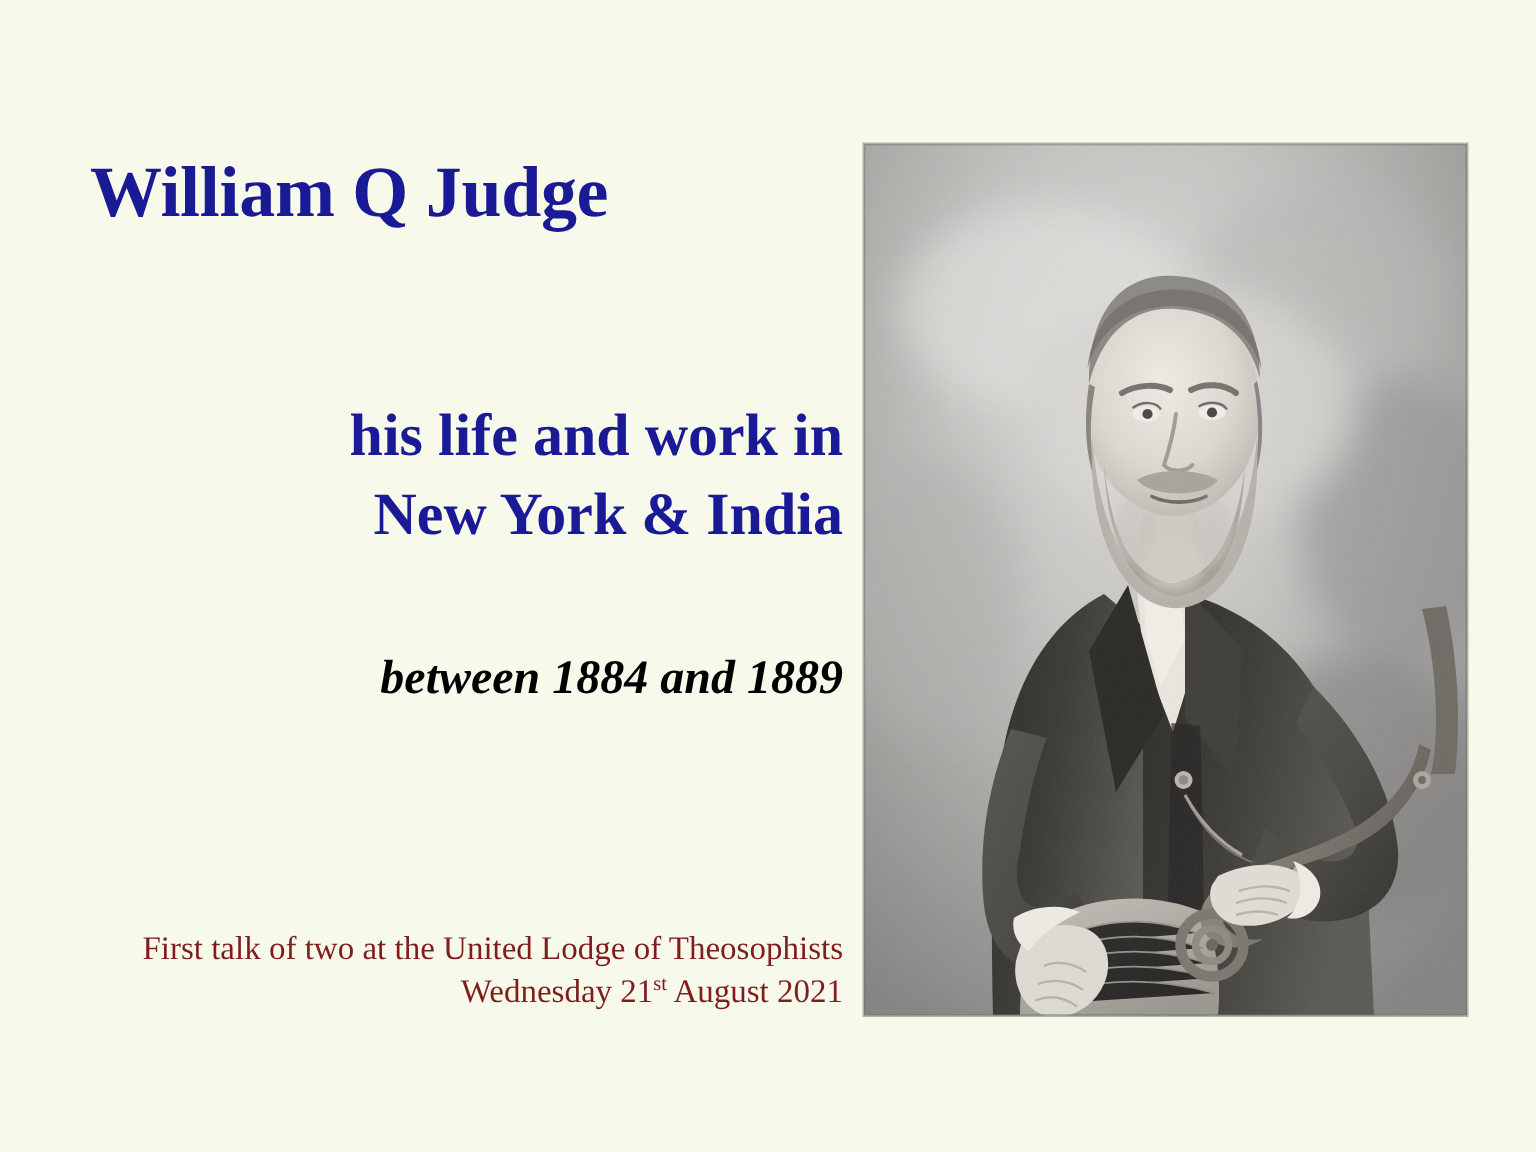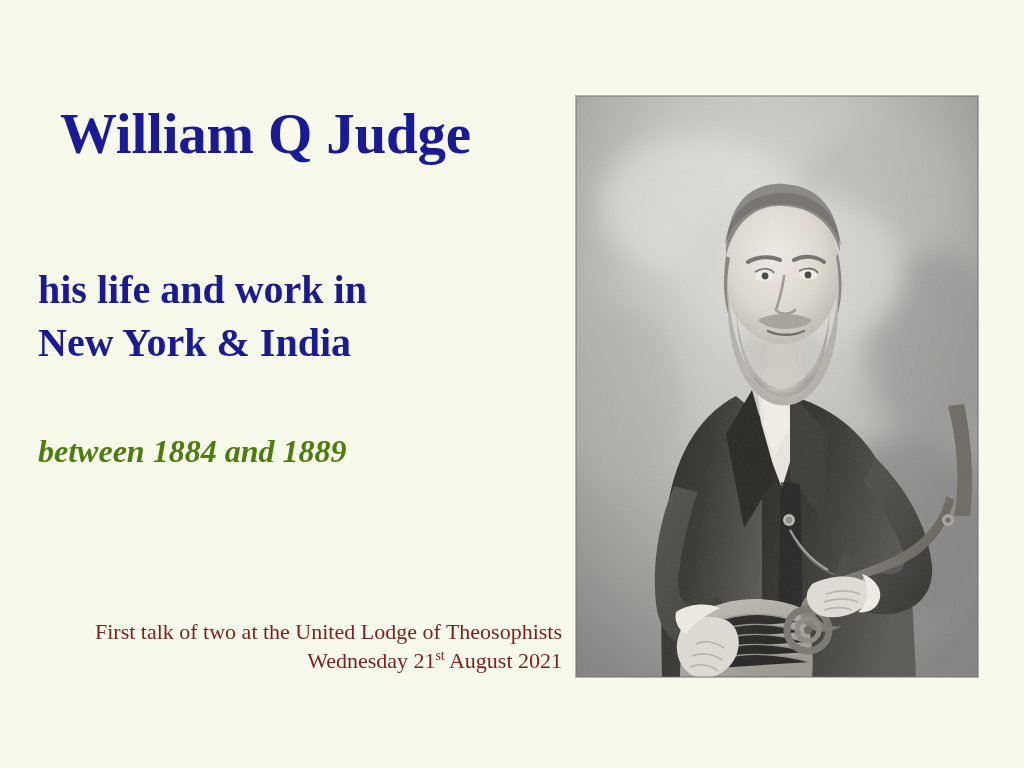--- a/index.html
+++ b/index.html
@@ -29,53 +29,53 @@
   }
 
   .slide-title {
     position: absolute;
     left: 22px;
     top: 104px;
     width: 490px;
     text-align: left;
     font-family: "Liberation Serif", "DejaVu Serif", serif;
     font-weight: bold;
-    font-size: 57px;
+    font-size: 48px;
     line-height: 1.05;
     color: #1a1a96;
     letter-spacing: -0.2px;
     white-space: nowrap;
   }
 
   .slide-subtitle {
     position: absolute;
     left: 0;
     top: 264px;
     width: 524px;
-    text-align: left;
+    text-align: right;
     font-family: "Liberation Serif", "DejaVu Serif", serif;
     font-weight: bold;
     font-size: 40px;
     line-height: 1.32;
     color: #1a1a96;
   }
   .slide-subtitle .ln { display: block; }
 
   .slide-daterange {
     position: absolute;
     left: 0;
     top: 432px;
     width: 524px;
-    text-align: left;
+    text-align: right;
     font-family: "Liberation Serif", "DejaVu Serif", serif;
     font-weight: bold;
     font-style: italic;
     font-size: 32px;
     line-height: 1.2;
-    color: #4d7c0f;
+    color: #000000;
   }
 
   .slide-footer {
     position: absolute;
     left: 0;
     top: 617px;
     width: 524px;
     text-align: right;
     font-family: "Liberation Serif", "DejaVu Serif", serif;
     font-weight: normal;

